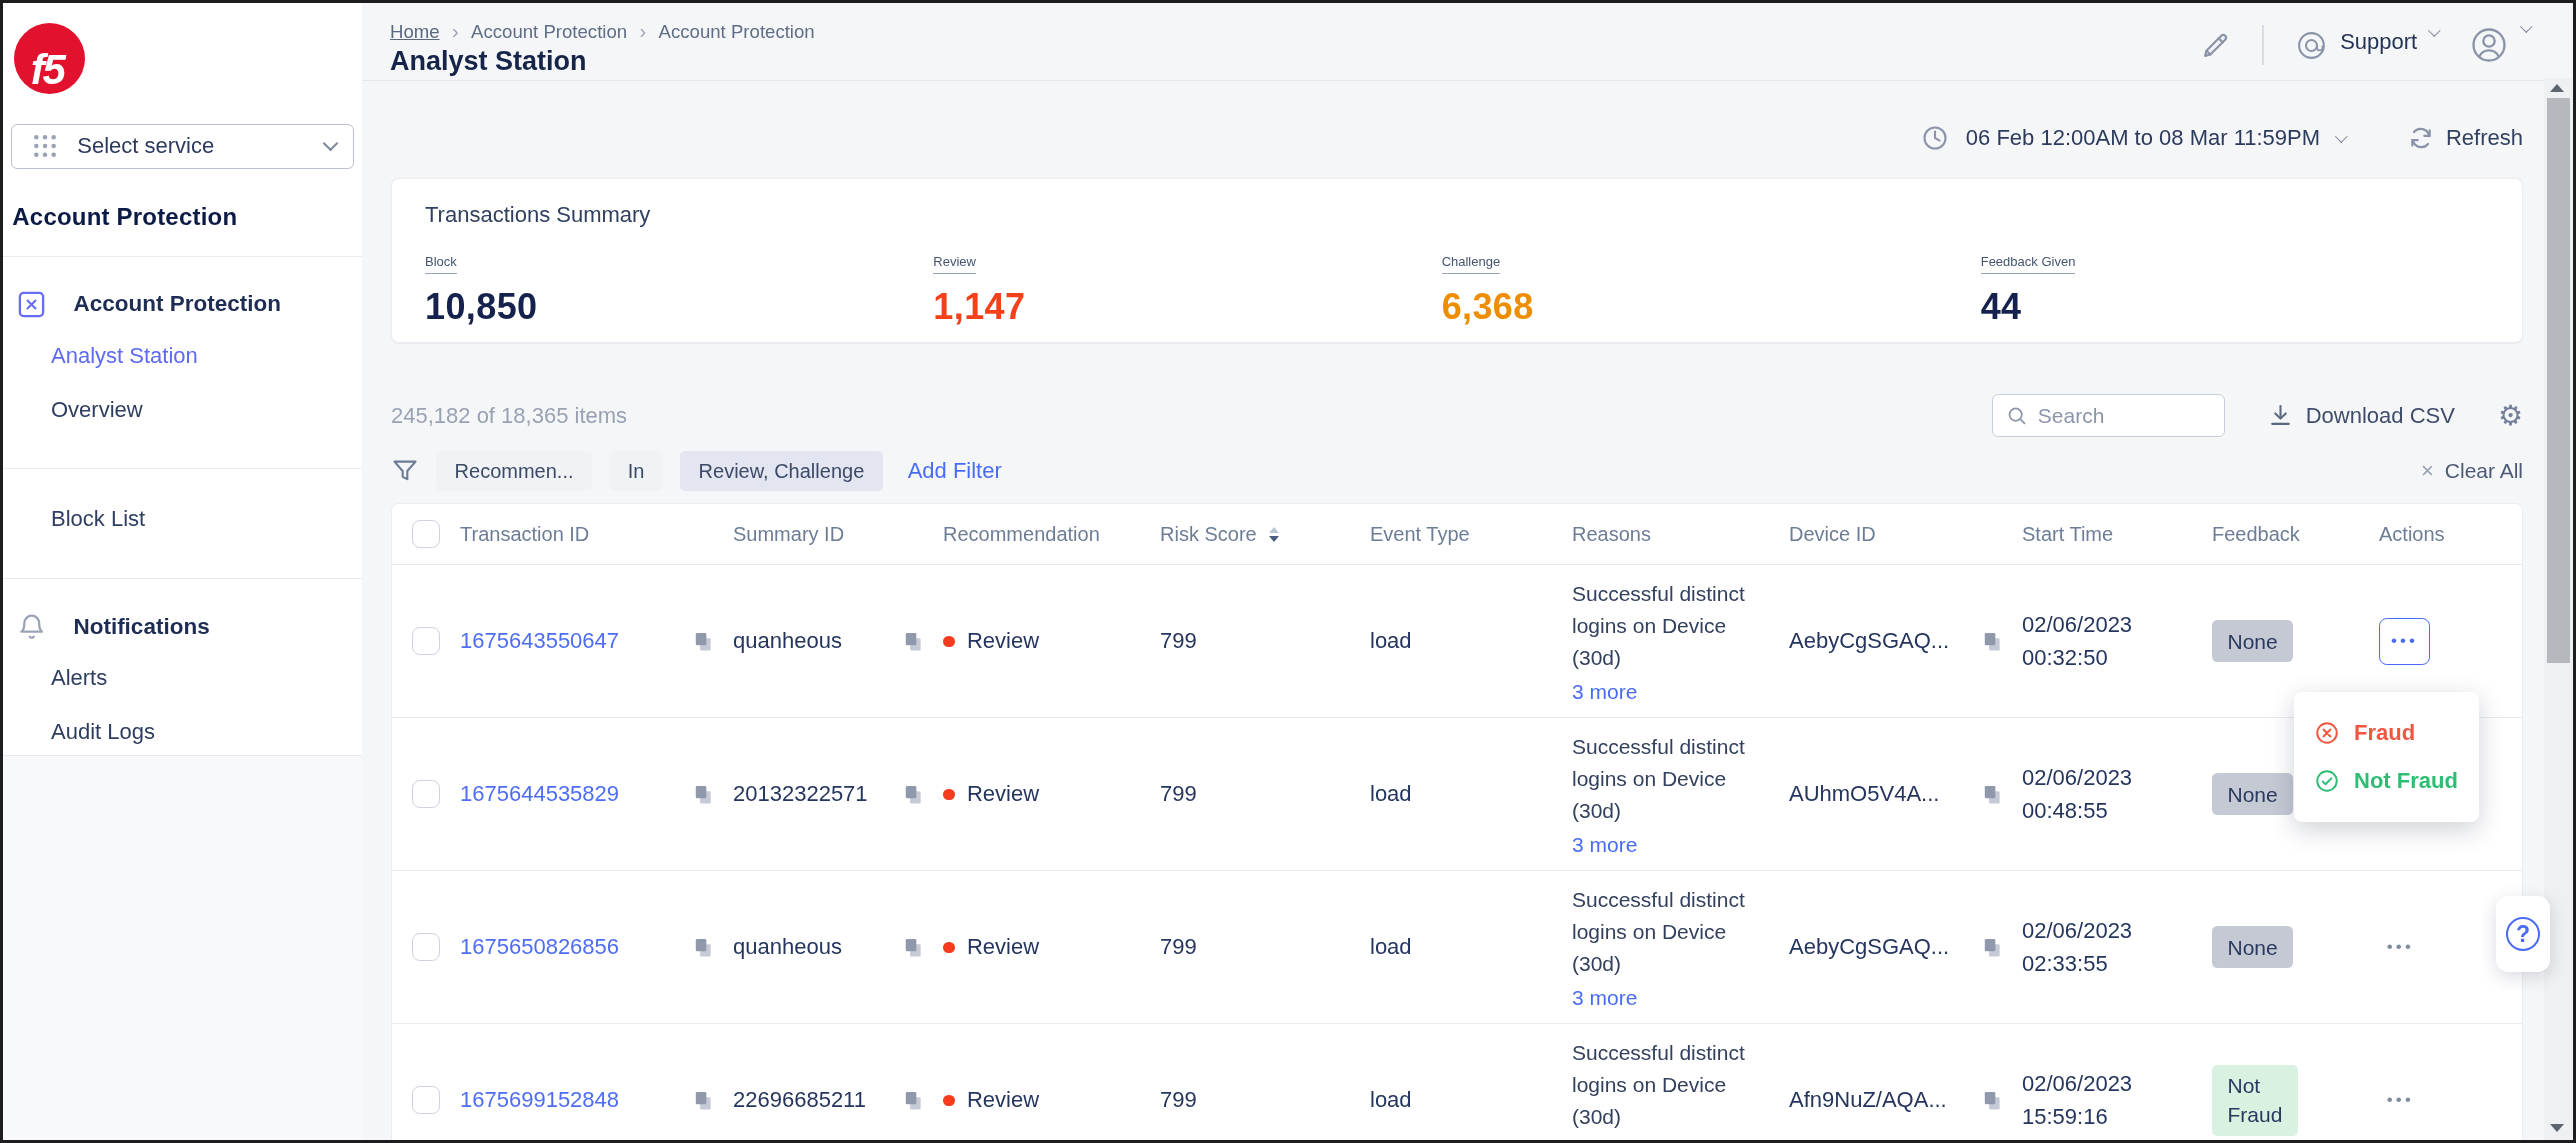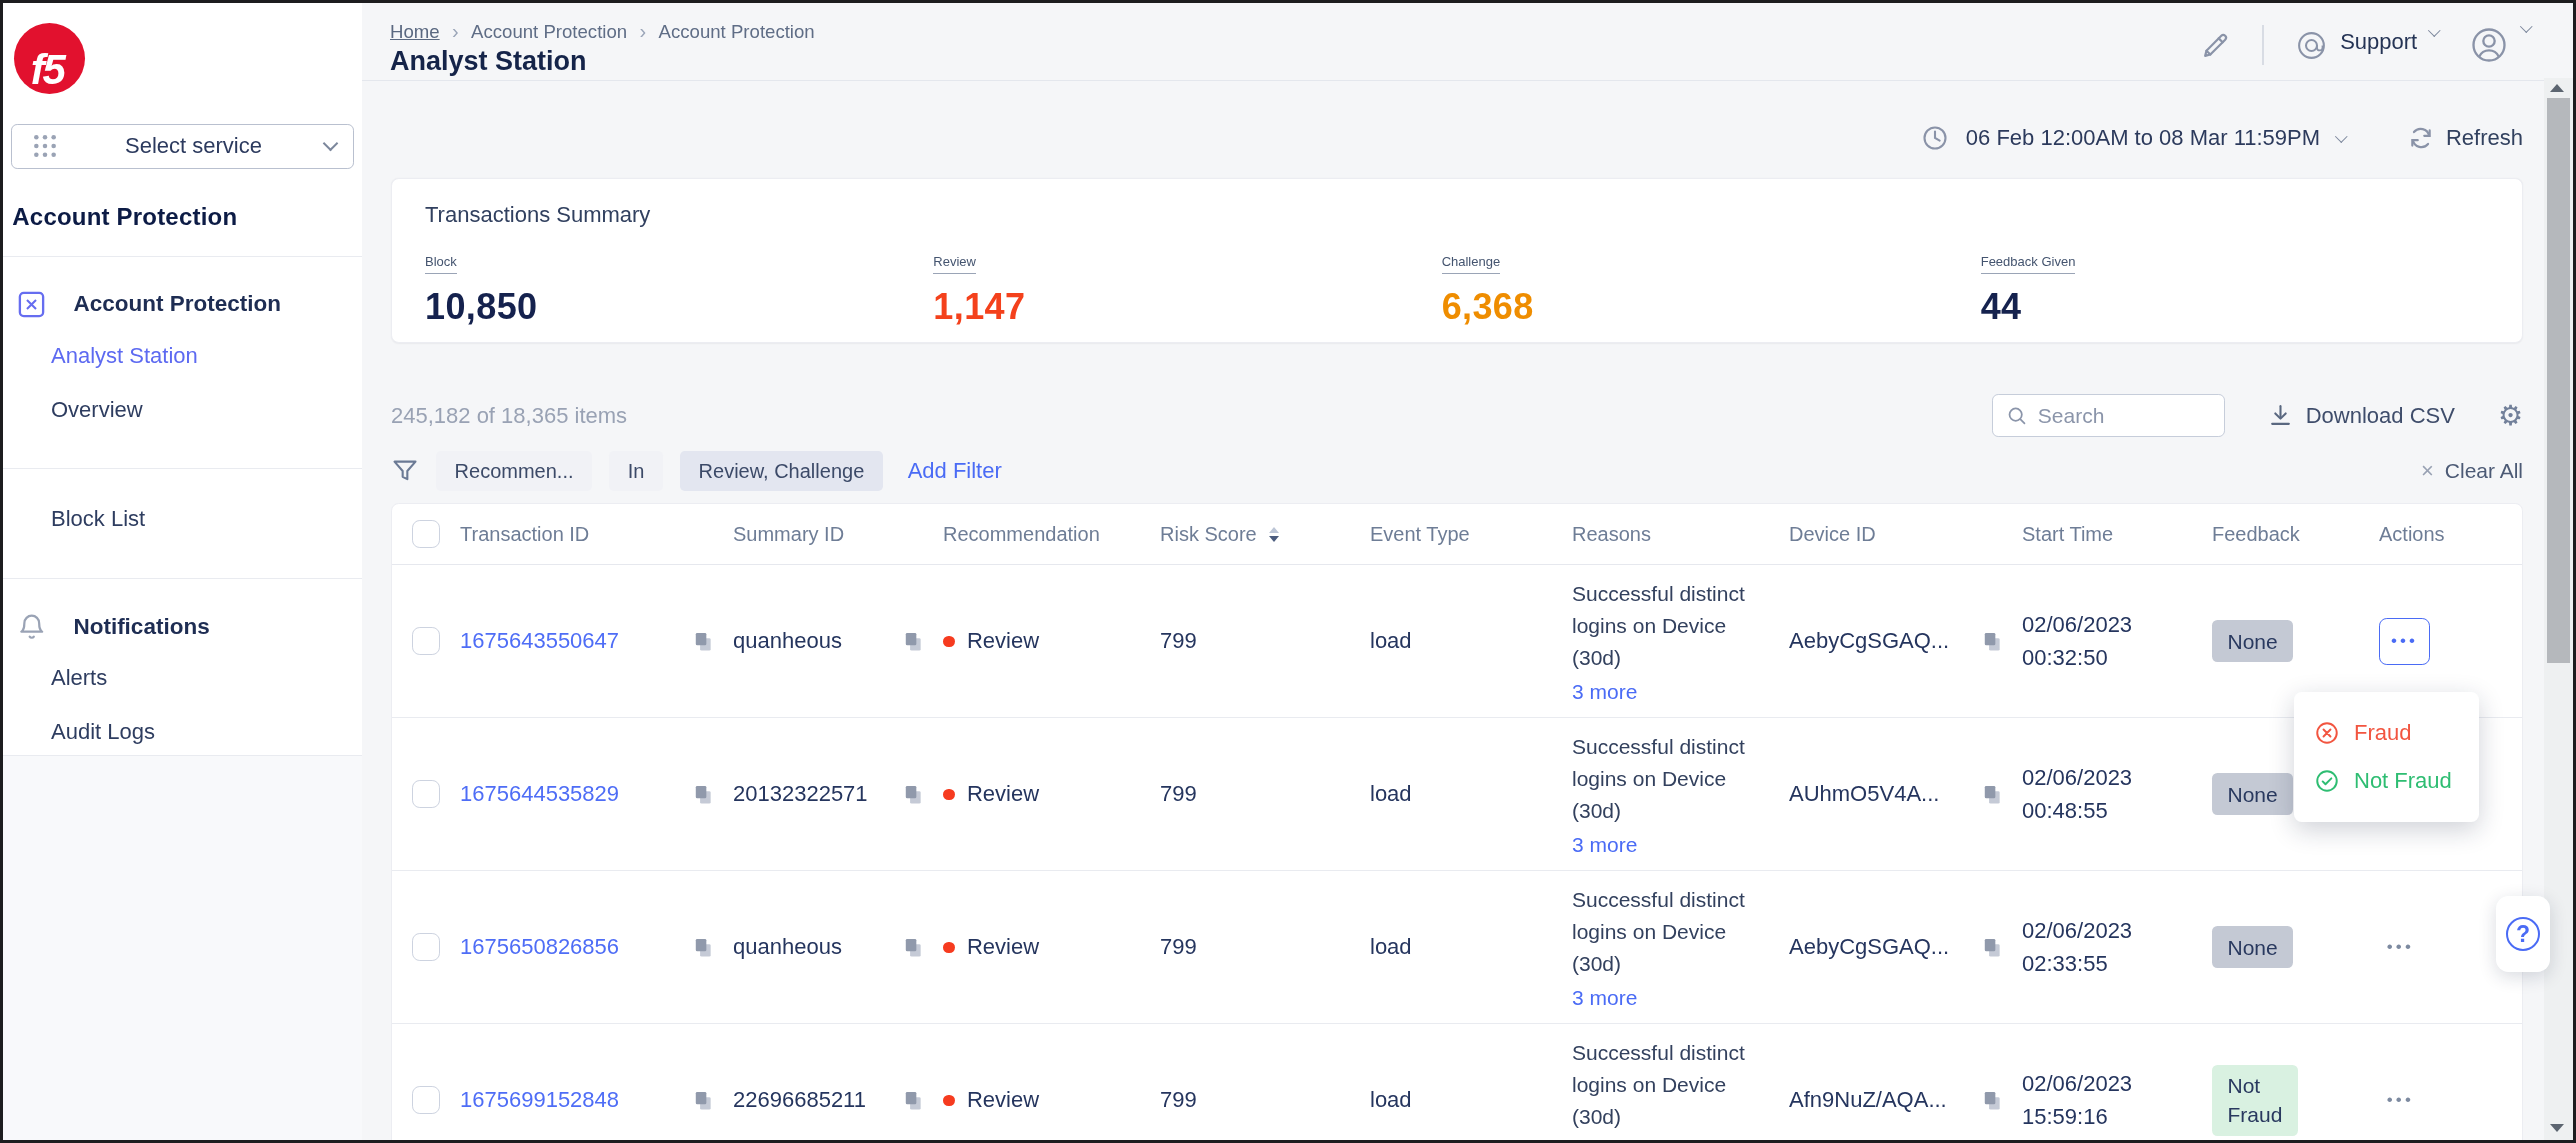--- a/index.html
+++ b/index.html
@@ -8,21 +8,21 @@
   .frame { position:absolute; inset:0; width:2576px; height:1143px;
            border:3.1px solid #1d1d1f; background:#f5f6f8; overflow:hidden; }
 
   
   .sidebar { position:absolute; left:0; top:0; bottom:0; width:359px; background:#fff; }
   .sidebar-bottom { position:absolute; left:0; right:0; top:752px; bottom:0; background:#f8f9fb; border-top:1.6px solid #e9ebf0; }
   .logo { width:71px; height:71px; border-radius:50%; background:#e2112e; margin:20px 0 0 11px;
           display:flex; align-items:flex-end; justify-content:center; }
   .logo span { color:#fff; font-size:42px; font-weight:bold; font-style:italic; letter-spacing:-2.3px; padding-right:4.7px;}
   .service-box { margin:29.5px 7.8px 0 7.8px; height:45px; border:1.6px solid #b9c0cf; border-radius:6.2px;
-                 display:flex; align-items:center; padding:0 17px; gap:15.5px; background:#fff;text-align:center; }
+                 display:flex; align-items:center; padding:0 17px; gap:15.5px; background:#fff; }
   .service-box .label { font-size:22px; color:#2c3a5e; flex:1; }
   .chev { width:11px; height:11px; border-right:2.3px solid #7c879c; border-bottom:2.3px solid #7c879c;
           transform:rotate(45deg); margin-top:-4.7px; flex:none; }
   .product-title { margin:34px 0 0 9.3px; font-size:24px; font-weight:bold; color:#0c1b45; letter-spacing:0.2px;}
   .side-div { height:1.6px; background:#e9ebf0; margin-top:25px; }
   .nav-group { padding:23px 0 6.2px 0; }
   .nav-head { display:flex; align-items:center; gap:25px; padding:7.8px 0 7.8px 12.4px; }
   .nav-head .nav-label { font-size:22.5px; font-weight:600; color:#1e2d53; }
   .nav-sub { padding:14px 0 14px 48px; font-size:22px; color:#2e3d60; cursor:pointer; }
   .nav-sub.active { color:#5d6af1; }
@@ -89,21 +89,21 @@
   .chip { background:#c4c9d4; color:#29395f; font-size:21px; padding:6.2px 15.5px; border-radius:5.4px; line-height:29.5px;}
   .chip-green { background:#d9f1e1; width:min-content; }
   .dots { background:none; border:none; color:#7d8aa0; font-size:17px; letter-spacing:3.1px; cursor:pointer; padding:11px 7.8px; font-family:inherit;}
   .dots-active { border:1.9px solid #4a6bf5; border-radius:7.8px; color:#4a6bf5; background:#fff; padding:12.4px 11px; }
   .sort-ic { display:inline-flex; flex-direction:column; gap:2.3px; margin-left:4.7px;}
   .sort-up { width:0;height:0;border-left:5.4px solid transparent;border-right:5.4px solid transparent;border-bottom:6.2px solid #bcc5d6;}
   .sort-dn { width:0;height:0;border-left:5.4px solid transparent;border-right:5.4px solid transparent;border-top:6.2px solid #4b5c7e;}
 
   
   .action-menu { position:absolute; left:1932px; top:689px; width:185px; background:#fff; border-radius:7.8px;
-                 box-shadow:0 7.8px 26px rgba(20,30,60,.20); padding:17px 0; z-index:60; }
+                 box-shadow:0 7.8px 26px rgba(20,30,60,.20); padding:17px 0; z-index:60;font-weight:bold; }
   .menu-item { display:flex; align-items:center; gap:14px; padding:11px 20px; font-size:22px; cursor:pointer;}
   .menu-item.fraud { color:#f25540; }
   .menu-item.notfraud { color:#2ebd72; }
 
   
   .scrollbar { position:absolute; right:0; top:75px; bottom:0; width:29px; background:#eef0f1; z-index:40;}
   .sb-up { position:absolute; top:6.2px; left:6.2px; width:0;height:0; border-left:7.8px solid transparent; border-right:7.8px solid transparent; border-bottom:8.5px solid #5c6570;}
   .sb-thumb { position:absolute; top:20px; left:3.1px; width:22.5px; height:565px; background:#b5b8bc; cursor:grab;}
   .sb-dn { position:absolute; bottom:7.8px; left:6.2px; width:0;height:0; border-left:7.8px solid transparent; border-right:7.8px solid transparent; border-top:8.5px solid #5c6570;}
   .help-fab { position:absolute; right:23px; top:893px; width:54px; height:76px; background:#fff; border-radius:12.4px;

